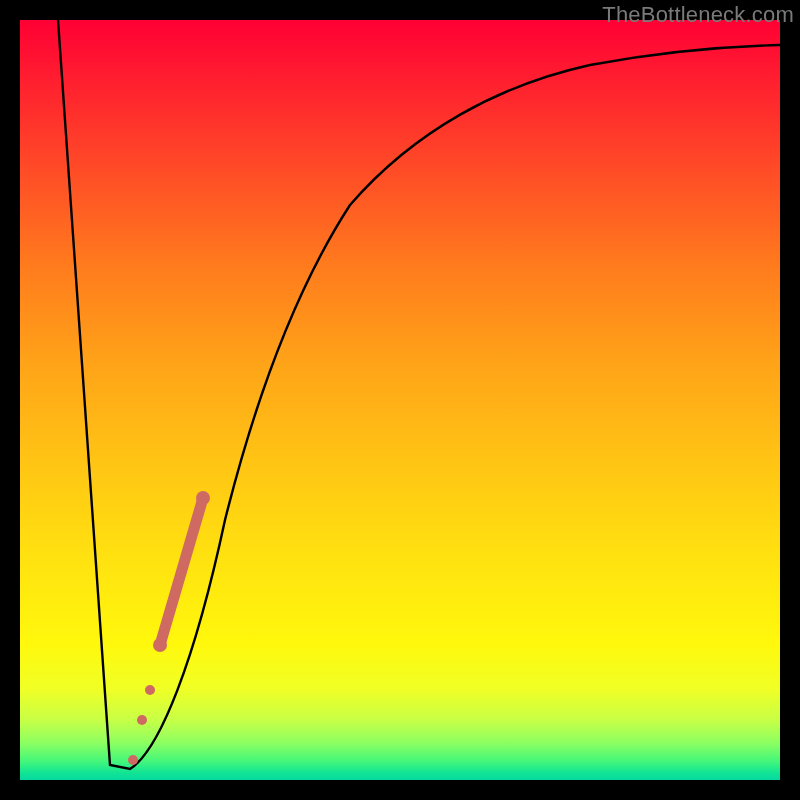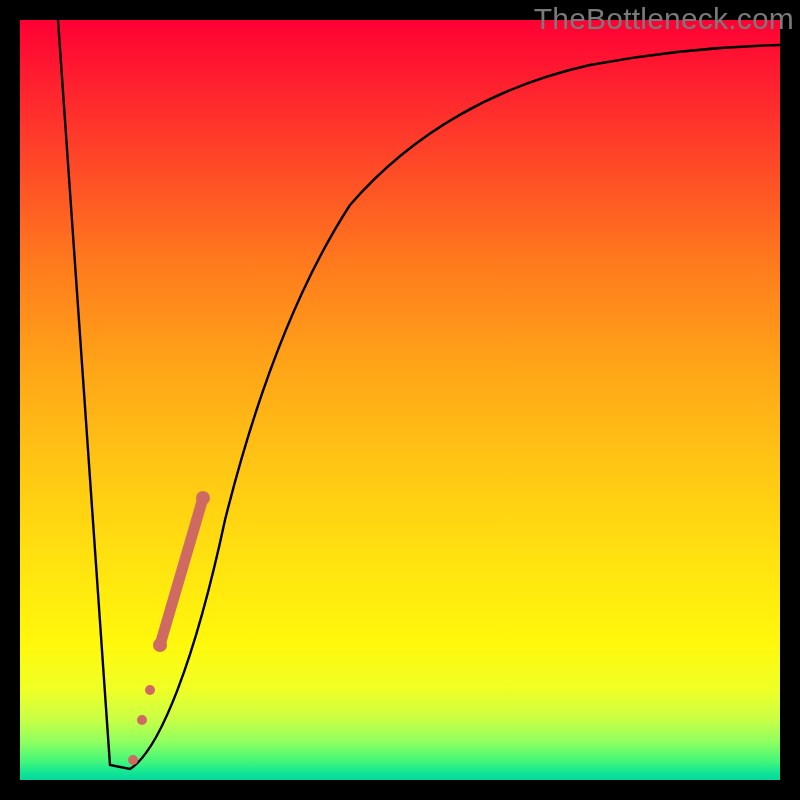--- a/index.html
+++ b/index.html
@@ -38,21 +38,21 @@
       #45f77a 97.5%,
       #12e594 99%,
       #06d7a0 100%
     );
   }
   .watermark {
     position: absolute;
     top: 2px;
     right: 6px;
     color: #7a7a7a;
-    font-size: 30px;
+    font-size: 22px;
     font-weight: 500;
     letter-spacing: 0.2px;
     pointer-events: none;
   }
   svg.curve {
     position: absolute;
     left: 0;
     top: 0;
     width: 760px;
     height: 760px;

